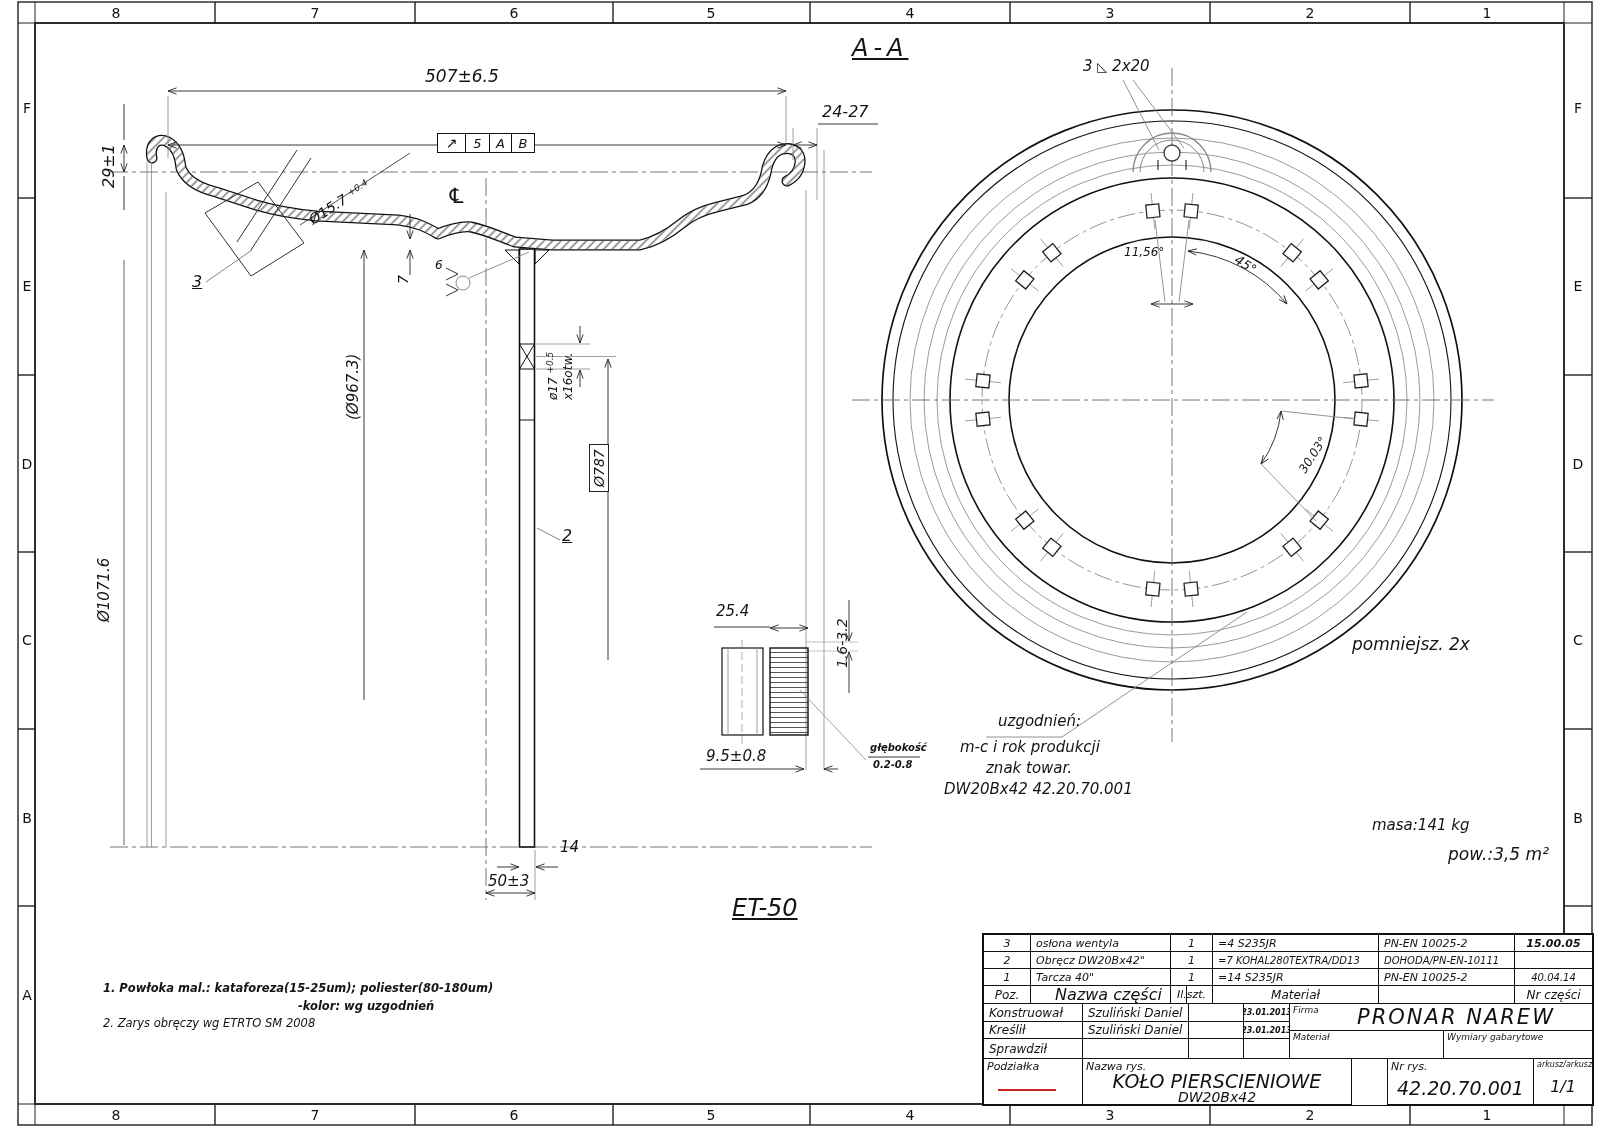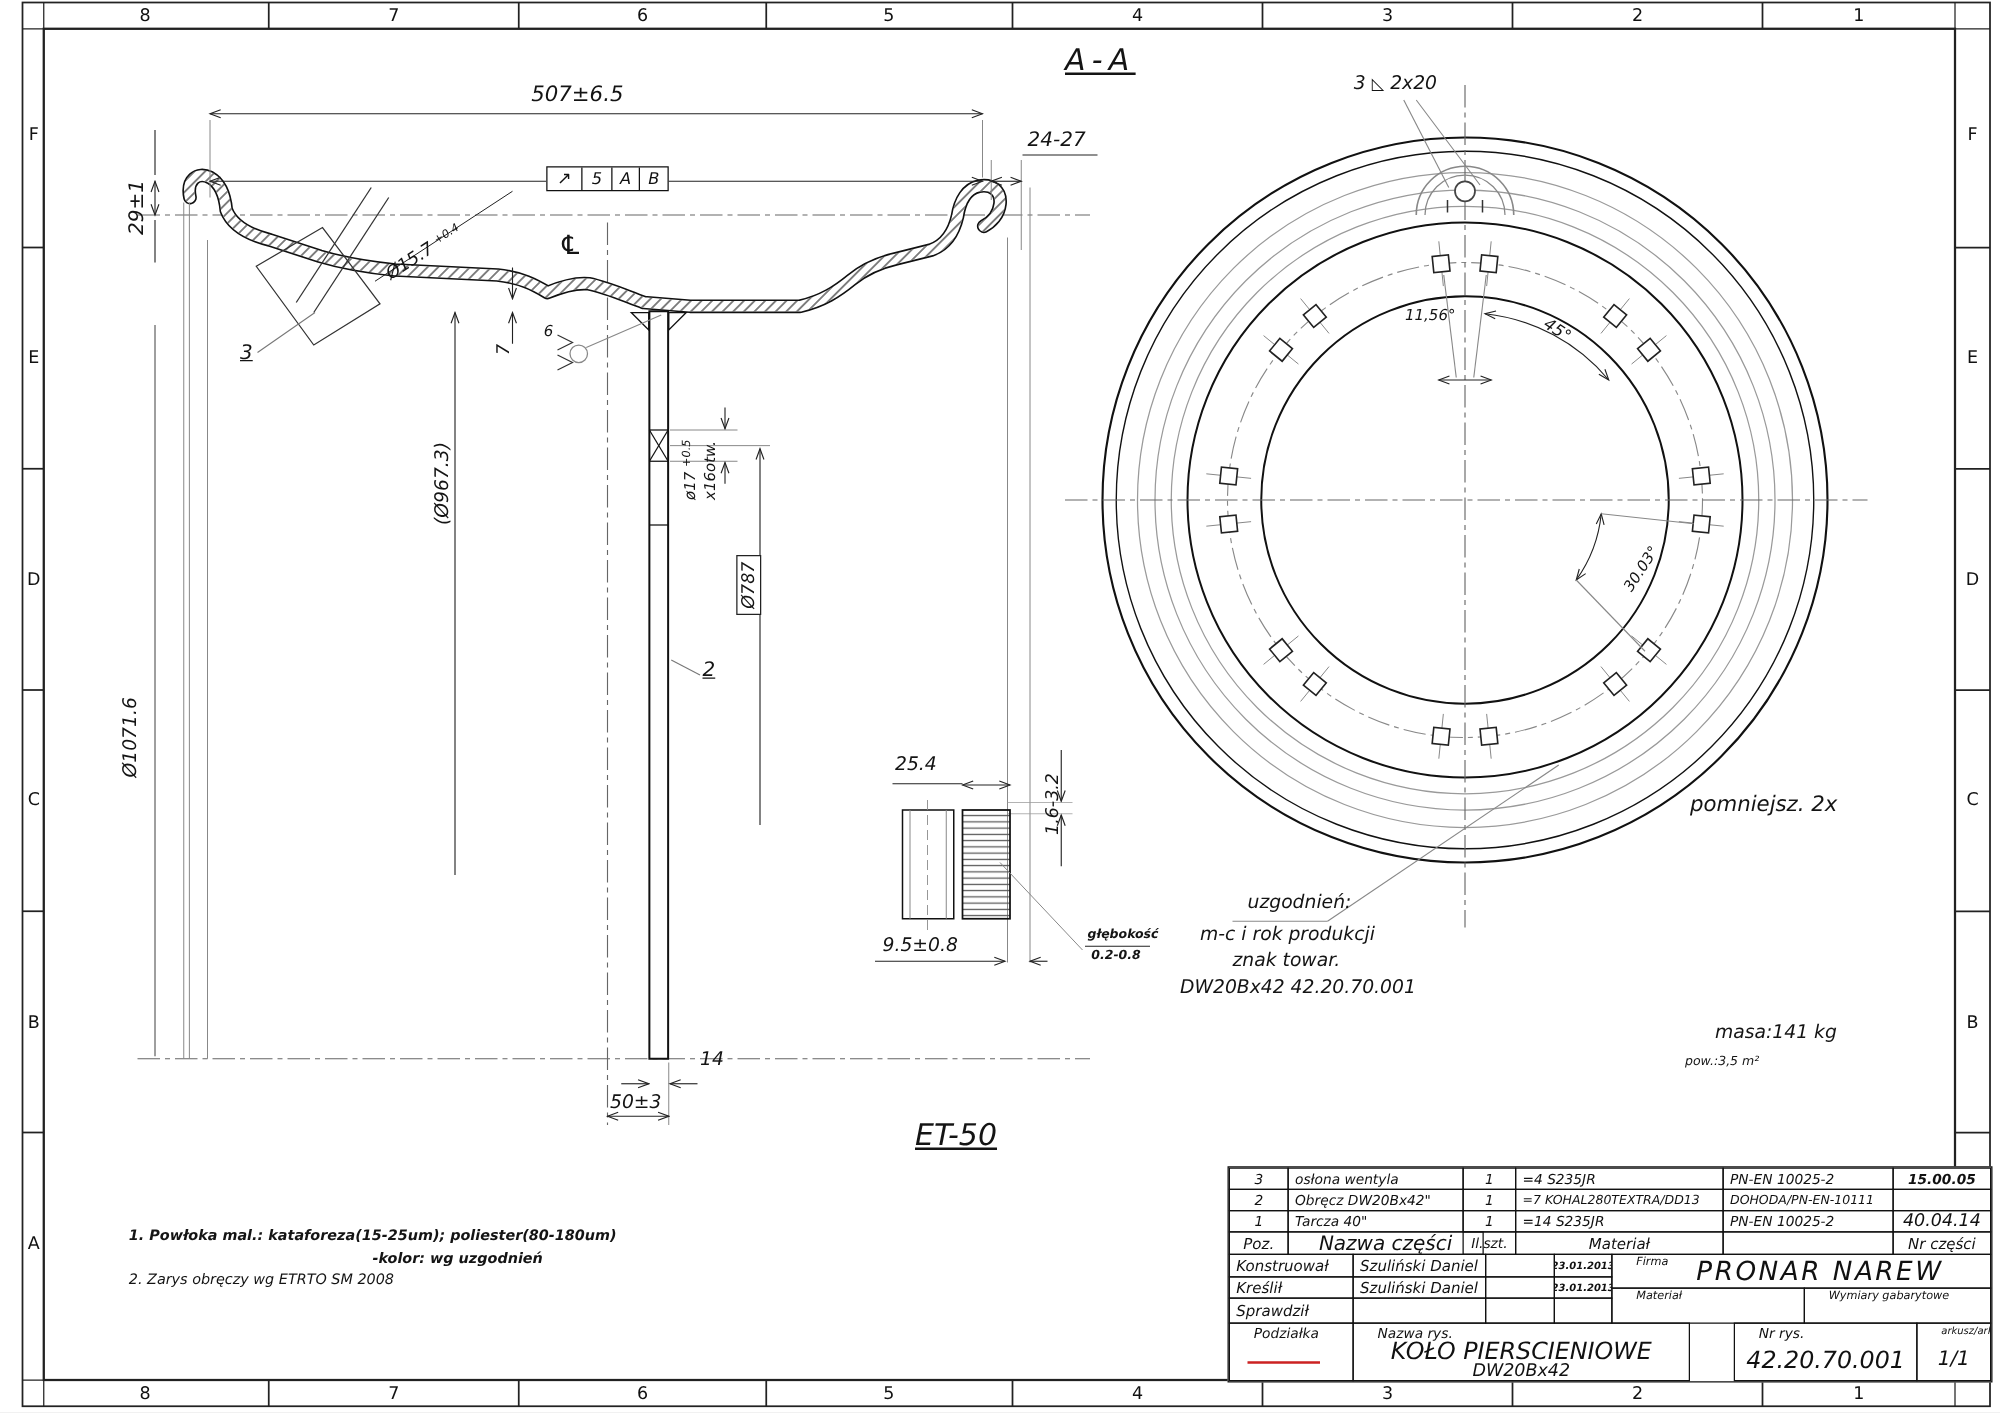--- a/index.html
+++ b/index.html
@@ -18,21 +18,21 @@
   .fcf span{display:flex;align-items:center;justify-content:center;border-right:1px solid #111;
             font-style:italic;font-size:13px;color:#111;}
   .fcf span:last-child{border-right:none;}
   
   .tb{position:absolute;left:982px;top:933px;width:610px;height:171px;background:#fff;
       border:1.6px solid #111;box-sizing:content-box;}
   .cell{position:absolute;border:1px solid #111;box-sizing:border-box;color:#111;
         font-style:italic;overflow:hidden;white-space:nowrap;}
   .cc{display:flex;align-items:center;justify-content:center;}
   .cl{display:flex;align-items:center;padding-left:5px;}
-  .tag{position:absolute;left:19px;top:1px;font-size:9px;font-style:italic;color:#111;}
+  .tag{position:absolute;left:3px;top:1px;font-size:9px;font-style:italic;color:#111;}
   .redline{position:absolute;left:14px;top:30px;width:58px;height:2px;background:#cc2222;}
 </style>
 </head>
 <body>
 
 <div class="sheet">
 
 <svg width="1600" height="1130" viewBox="0 0 1600 1130">
   <defs>
     <pattern id="ht" width="6" height="6" patternUnits="userSpaceOnUse" patternTransform="rotate(45)">
@@ -318,21 +318,21 @@
 </span>
 <span class="lbl" style="left:1124px;top:245px;font-size:12px">11,56°</span>
 <span class="lbl" style="left:1240px;top:252px;font-size:13px;transform:rotate(33deg)">45°</span>
 <span class="lbl" style="left:1296px;top:468px;font-size:12px;transform:rotate(-57deg)">30.03°</span>
 <span class="lbl" style="left:1352px;top:634px;font-size:17px">pomniejsz. 2x</span>
 <span class="lbl" style="left:998px;top:712px;font-size:15px">uzgodnień:</span>
 <span class="lbl" style="left:960px;top:738px;font-size:15px">m-c i rok produkcji</span>
 <span class="lbl" style="left:986px;top:759px;font-size:15px">znak towar.</span>
 <span class="lbl" style="left:944px;top:780px;font-size:15px">DW20Bx42  42.20.70.001</span>
 <span class="lbl" style="left:1372px;top:816px;font-size:15px">masa:141 kg</span>
-<span class="lbl" style="left:1348px;top:844px;font-size:10px">pow.:3,5 m²</span>
+<span class="lbl" style="left:1448px;top:844px;font-size:17px">pow.:3,5 m²</span>
 
 <span class="lbl" style="left:103px;top:981px;font-size:11.5px;font-weight:bold">1. Powłoka mal.:  kataforeza(15-25um);  poliester(80-180um)</span>
 <span class="lbl" style="left:298px;top:999px;font-size:11.5px;font-weight:bold">-kolor:  wg uzgodnień</span>
 <span class="lbl" style="left:103px;top:1016px;font-size:11.5px;font-weight:normal">2. Zarys obręczy wg ETRTO SM 2008</span>
 
 <div class="tb">
 
   <div class="cell cc" style="left:0;top:0;width:48px;height:18px;font-size:11px">3</div>
   <div class="cell cl" style="left:47px;top:0;width:141px;height:18px;font-size:11px">osłona wentyla</div>
   <div class="cell cc" style="left:187px;top:0;width:43px;height:18px;font-size:11px">1</div>
@@ -345,21 +345,21 @@
   <div class="cell cc" style="left:187px;top:17px;width:43px;height:18px;font-size:11px">1</div>
   <div class="cell cl" style="left:229px;top:17px;width:167px;height:18px;font-size:10px">=7 KOHAL280TEXTRA/DD13</div>
   <div class="cell cl" style="left:395px;top:17px;width:137px;height:18px;font-size:10px">DOHODA/PN-EN-10111</div>
   <div class="cell cc" style="left:531px;top:17px;width:79px;height:18px;font-size:11px"></div>
 
   <div class="cell cc" style="left:0;top:34px;width:48px;height:18px;font-size:11px">1</div>
   <div class="cell cl" style="left:47px;top:34px;width:141px;height:18px;font-size:11px">Tarcza 40"</div>
   <div class="cell cc" style="left:187px;top:34px;width:43px;height:18px;font-size:11px">1</div>
   <div class="cell cl" style="left:229px;top:34px;width:167px;height:18px;font-size:11px">=14 S235JR</div>
   <div class="cell cl" style="left:395px;top:34px;width:137px;height:18px;font-size:11px">PN-EN 10025-2</div>
-  <div class="cell cc" style="left:531px;top:34px;width:79px;height:18px;font-size:14px">40.04.14</div>
+  <div class="cell cc" style="left:531px;top:34px;width:79px;height:18px;font-size:10px">40.04.14</div>
 
   <div class="cell cc" style="left:0;top:51px;width:48px;height:19px;font-size:12px">Poz.</div>
   <div class="cell cc" style="left:47px;top:51px;width:157px;height:19px;font-size:16px">Nazwa części</div>
   <div class="cell cc" style="left:187px;top:51px;width:43px;height:19px;font-size:11px">Il.szt.</div>
   <div class="cell cc" style="left:229px;top:51px;width:167px;height:19px;font-size:12px">Materiał</div>
   <div class="cell" style="left:395px;top:51px;width:137px;height:19px"></div>
   <div class="cell cc" style="left:531px;top:51px;width:79px;height:19px;font-size:12px">Nr części</div>
 
   <div class="cell cl" style="left:0;top:69px;width:100px;height:19px;font-size:12px">Konstruował</div>
   <div class="cell cl" style="left:99px;top:69px;width:107px;height:19px;font-size:12px">Szuliński Daniel</div>

